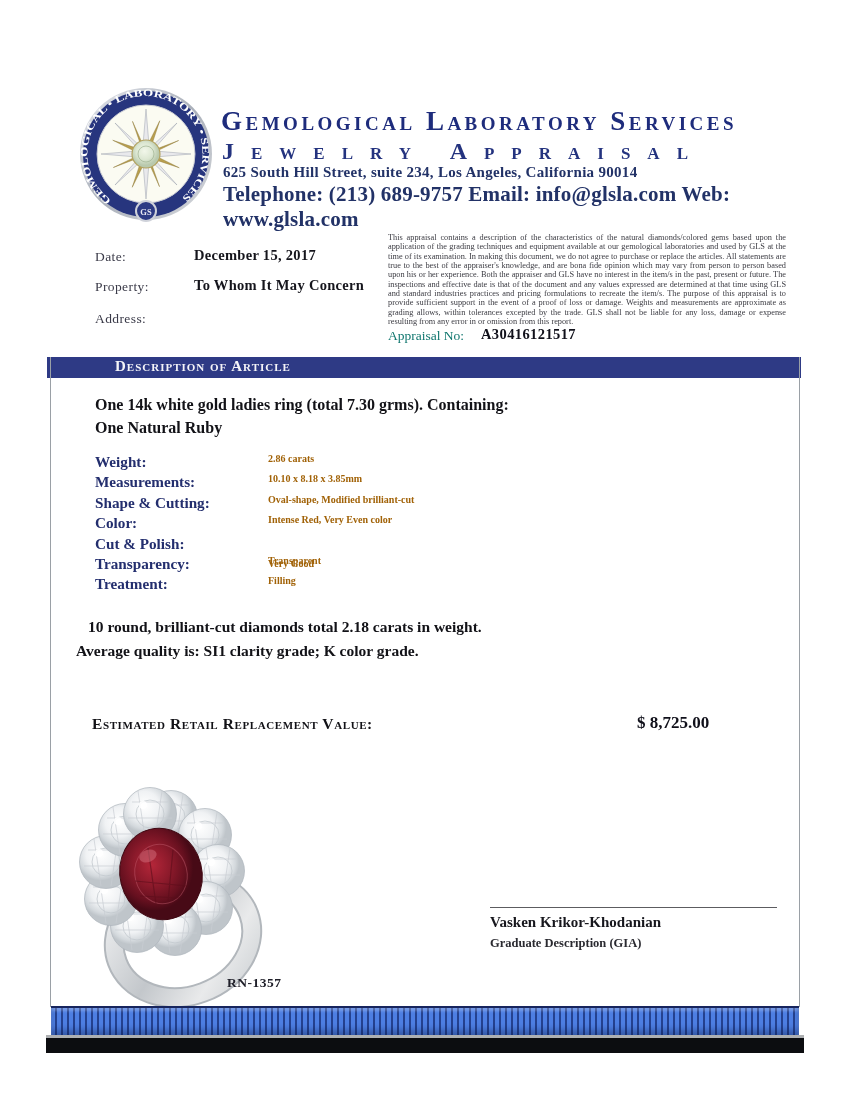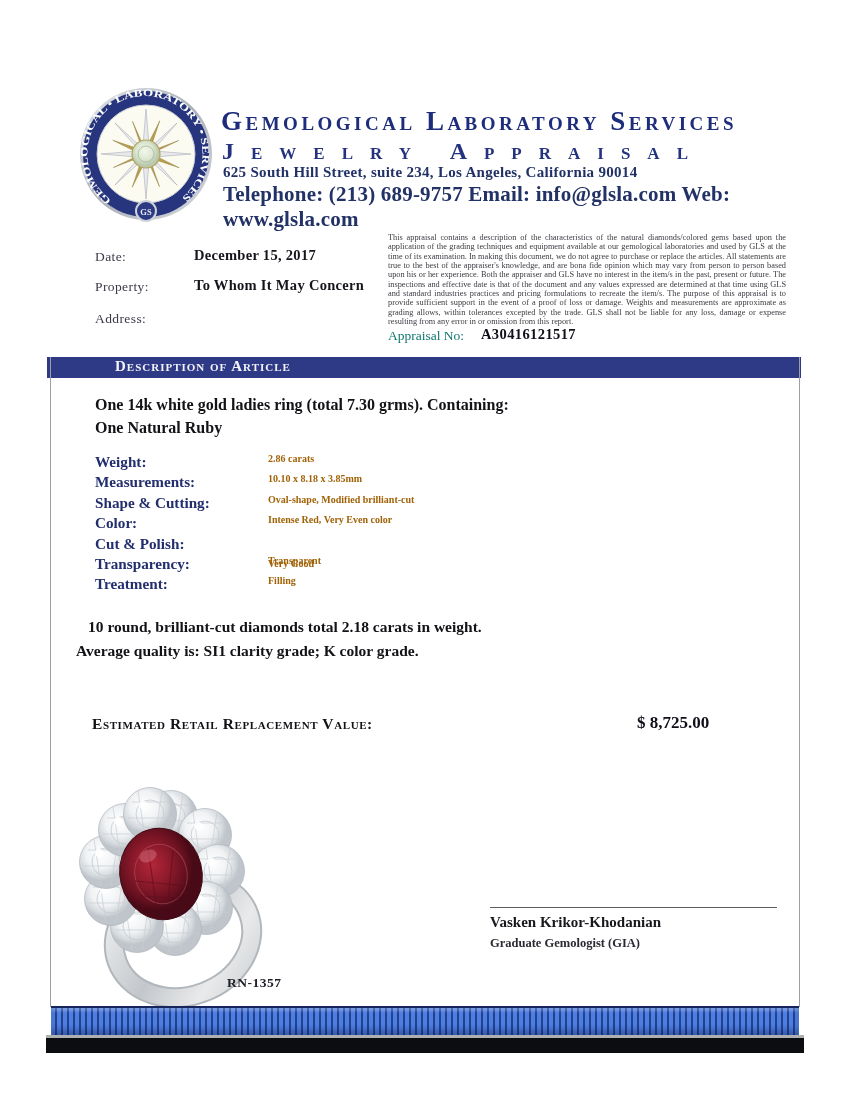--- a/index.html
+++ b/index.html
@@ -201,18 +201,18 @@
       <ellipse cx="101" cy="88" rx="41" ry="46" transform="rotate(-14 101 88)" fill="url(#rubyGrad)" stroke="#3f0812" stroke-width="1"></ellipse>
       <ellipse cx="101" cy="88" rx="26" ry="30" transform="rotate(-14 101 88)" fill="none" stroke="#c56070" stroke-width="1" opacity="0.45"></ellipse>
       <path d="M75,95 L127,100 M80,110 L120,112 M88,62 L96,118 M113,64 L108,116" stroke="#5c0d1b" stroke-width="1.2" fill="none" opacity="0.6"></path>
       <ellipse cx="88" cy="70" rx="9" ry="6" transform="rotate(-20 88 70)" fill="#d4707e" opacity="0.5"></ellipse>
     </g>
   </svg>
   <div class="abs rn">RN-1357</div>
 
   <div class="abs sigline"></div>
   <div class="abs signame">Vasken Krikor-Khodanian</div>
-  <div class="abs sigtitle">Graduate Gemologist (GIA)</div>
+  <div class="abs sigtitle">Graduate Description (GIA)</div>
 
   <div class="abs stripes"></div>
   <div class="abs blackbar"></div>
 
 </div>
 
 </body></html>

